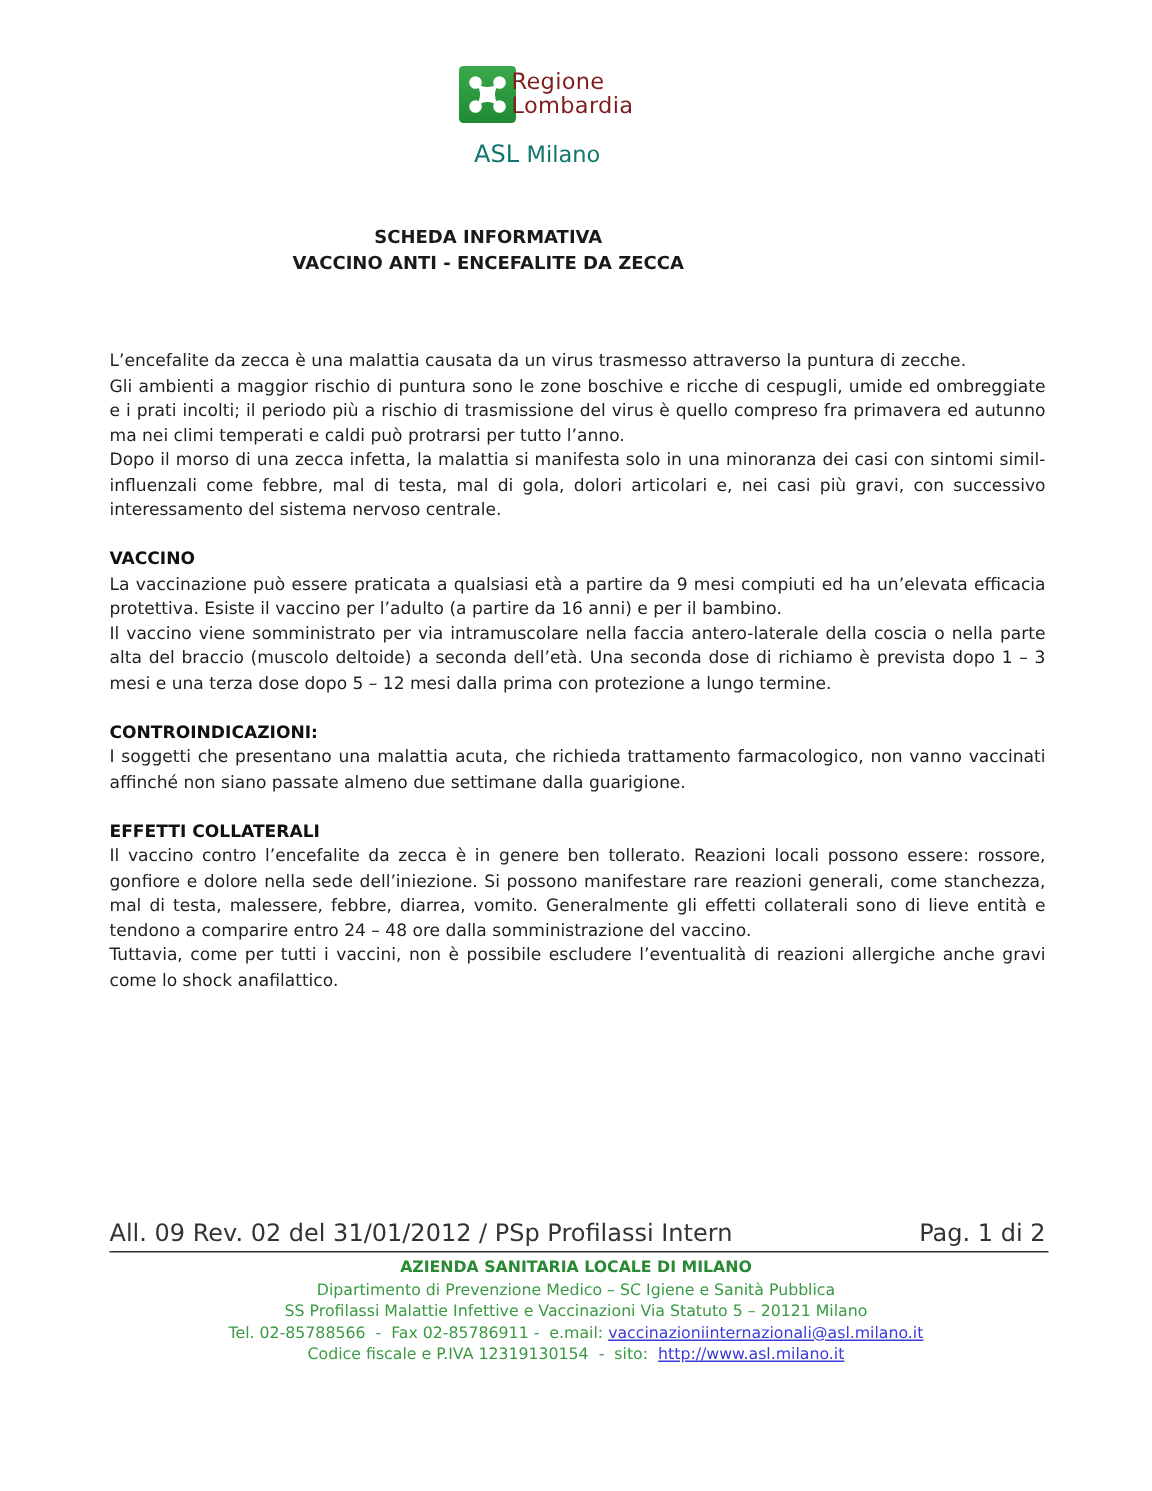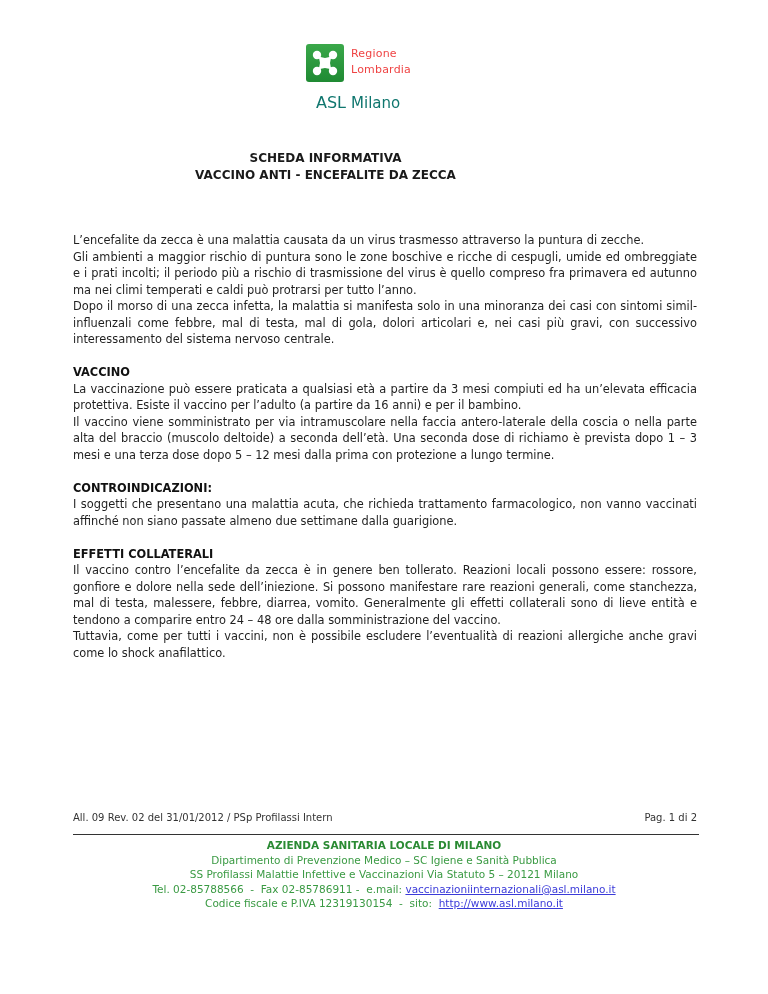--- a/index.html
+++ b/index.html
@@ -27,26 +27,26 @@
       left: 0;
       top: 0;
       width: 38px;
       height: 38px;
       background: linear-gradient(180deg, #3aa84a 0%, #1f8a33 100%);
       border-radius: 3px;
     }
     .logo-mark svg { position: absolute; left: 0; top: 0; }
     .logo-text {
       position: absolute;
-      left: 45px;
+      left: 35px;
       top: 2px;
       font-family: "DejaVu Sans", sans-serif;
-      font-size: 11px;
+      font-size: 15px;
       line-height: 16px;
-      color: #ef4444;
+      color: #7f1d1d;
       letter-spacing: 0.2px;
     }
     .logo-asl {
       position: absolute;
       left: 10px;
       top: 49px;
       font-family: "DejaVu Sans", sans-serif;
       font-size: 15px;
       color: #0f766e;
       white-space: nowrap;
@@ -80,21 +80,21 @@
       font-size: 11.4px;
       line-height: 16.5px;
       font-weight: bold;
       color: #111;
     }
     .footer-meta {
       position: absolute;
       left: 73px;
       top: 812px;
       width: 624px;
-      font-size: 10px;
+      font-size: 16px;
       color: #333;
     }
     .footer-meta .right { position: absolute; right: 0; top: 0; }
     .footer-rule {
       position: absolute;
       left: 73px;
       top: 834px;
       width: 626px;
       height: 0;
       border-top: 1.5px solid #333;
@@ -140,21 +140,21 @@
 <div class="title t1">SCHEDA INFORMATIVA</div>
 <div class="title t2">VACCINO ANTI - ENCEFALITE DA ZECCA</div>
 
 <div class="content">
   <p>L’encefalite da zecca è una malattia causata da un virus trasmesso attraverso la puntura di zecche.</p>
   <p>Gli ambienti a maggior rischio di puntura sono le zone boschive e ricche di cespugli, umide ed ombreggiate e i prati incolti; il periodo più a rischio di trasmissione del virus è quello compreso fra primavera ed autunno ma nei climi temperati e caldi può protrarsi per tutto l’anno.</p>
   <p>Dopo il morso di una zecca infetta, la malattia si manifesta solo in una minoranza dei casi con sintomi simil-influenzali come febbre, mal di testa, mal di gola, dolori articolari e, nei casi più gravi, con successivo interessamento del sistema nervoso centrale.</p>
   <div class="gap"></div>
 
   <h3>VACCINO</h3>
-  <p>La vaccinazione può essere praticata a qualsiasi età a partire da 3 mesi compiuti ed ha un’elevata efficacia protettiva. Esiste il vaccino per l’adulto (a partire da 16 anni) e per il bambino.</p>
+  <p>La vaccinazione può essere praticata a qualsiasi età a partire da 9 mesi compiuti ed ha un’elevata efficacia protettiva. Esiste il vaccino per l’adulto (a partire da 16 anni) e per il bambino.</p>
   <p>Il vaccino viene somministrato per via intramuscolare nella faccia antero-laterale della coscia o nella parte alta del braccio (muscolo deltoide) a seconda dell’età. Una seconda dose di richiamo è prevista dopo 1 – 3 mesi e una terza dose dopo 5 – 12 mesi dalla prima con protezione a lungo termine.</p>
   <div class="gap"></div>
 
   <h3>CONTROINDICAZIONI:</h3>
   <p>I soggetti che presentano una malattia acuta, che richieda trattamento farmacologico, non vanno vaccinati affinché non siano passate almeno due settimane dalla guarigione.</p>
   <div class="gap"></div>
 
   <h3>EFFETTI COLLATERALI</h3>
   <p>Il vaccino contro l’encefalite da zecca è in genere ben tollerato. Reazioni locali possono essere: rossore, gonfiore e dolore nella sede dell’iniezione. Si possono manifestare rare reazioni generali, come stanchezza, mal di testa, malessere, febbre, diarrea, vomito. Generalmente gli effetti collaterali sono di lieve entità e tendono a comparire entro 24 – 48 ore dalla somministrazione del vaccino.</p>
   <p>Tuttavia, come per tutti i vaccini, non è possibile escludere l’eventualità di reazioni allergiche anche gravi come lo shock anafilattico.</p>

